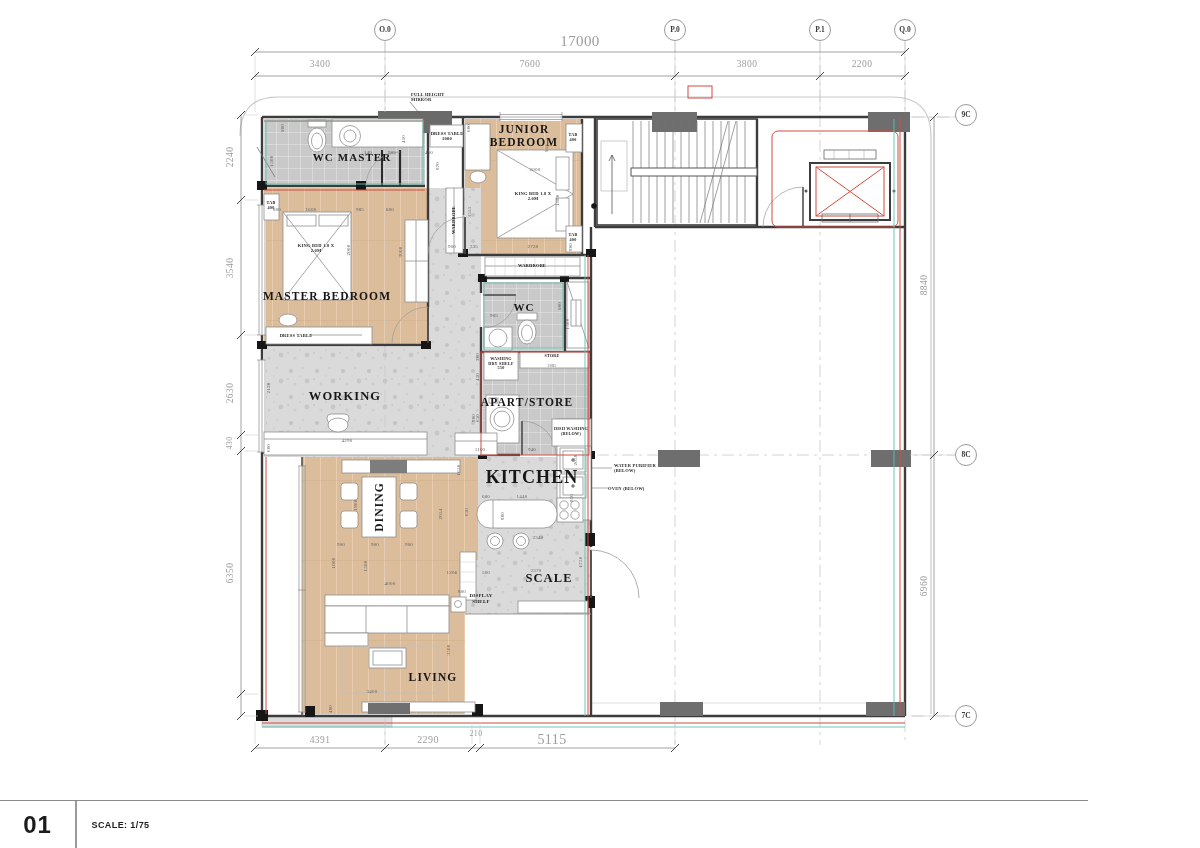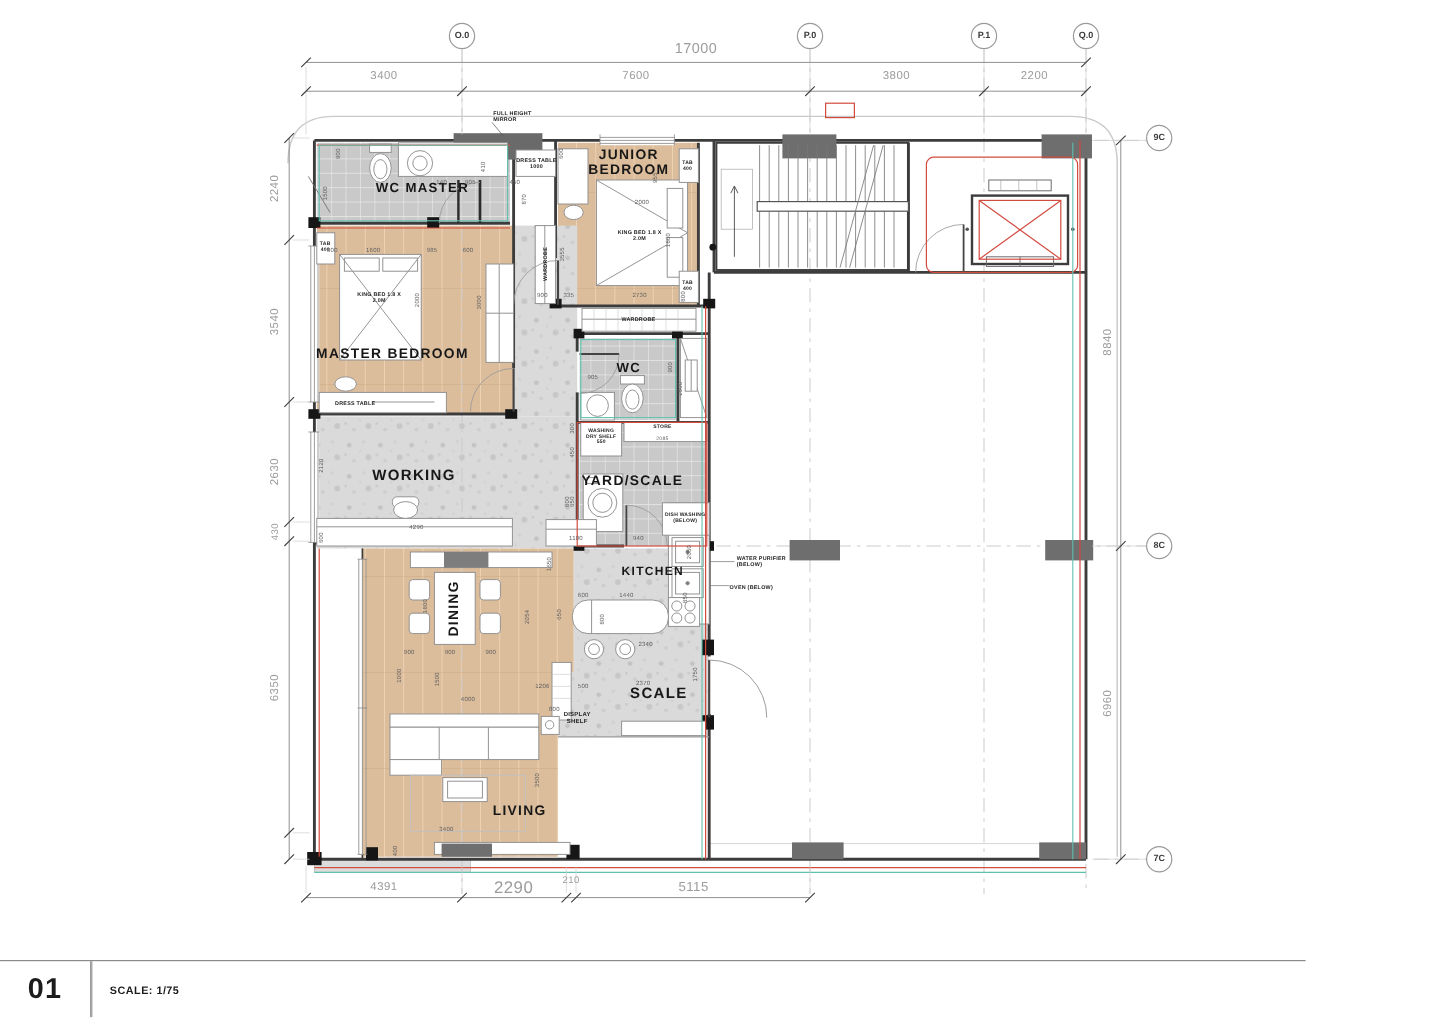--- a/index.html
+++ b/index.html
@@ -1,19 +1,19 @@
 <!DOCTYPE html>
 <html><head>
 <meta charset="utf-8">
 <style>
   html,body{margin:0;padding:0;background:#ffffff;}
   .page{position:relative;width:1200px;height:848px;background:#fff;overflow:hidden;
         font-family:"Liberation Sans",sans-serif;}
   .page svg{position:absolute;left:0;top:0;}
-  #labels{position:absolute;left:0;top:0;width:1200px;height:616px;pointer-events:none;}
+  #labels{position:absolute;left:0;top:0;width:1200px;height:616px;pointer-events:none;font-family:Liberation Serif, serif;}
   .lbl{position:absolute;line-height:1.12;white-space:nowrap;text-align:center;}
   .room{font-weight:bold;color:#171717;letter-spacing:1.1px;}
   .ann{font-weight:bold;color:#242424;letter-spacing:.2px;}
   .dim{color:#9c9c9c;letter-spacing:.4px;}
   .dimS{color:#5f5f5f;letter-spacing:.2px;}
   .bub{color:#3a3a3a;font-weight:bold;}
   .titlebar{position:absolute;left:0;top:800px;width:1088px;height:48px;
             border-top:1.5px solid #8a8a8a;display:flex;background:#fff;box-sizing:border-box;}
   .tb-cell{display:flex;align-items:center;box-sizing:border-box;color:#1c1c1c;}
   .tb-num{width:76px;justify-content:center;font-size:24px;font-weight:bold;letter-spacing:1px;
@@ -332,43 +332,43 @@
 </svg>
 
 <div id="labels">
       <div class="lbl bub" style="left: 385px; top: 30px; font-size: 7.5px; transform: translate(-50%, -50%);">O.0</div>
       <div class="lbl bub" style="left: 675px; top: 30px; font-size: 7.5px; transform: translate(-50%, -50%);">P.0</div>
       <div class="lbl bub" style="left: 820px; top: 30px; font-size: 7.5px; transform: translate(-50%, -50%);">P.1</div>
       <div class="lbl bub" style="left: 905px; top: 30px; font-size: 7.5px; transform: translate(-50%, -50%);">Q.0</div>
       <div class="lbl bub" style="left: 966px; top: 115px; font-size: 7.5px; transform: translate(-50%, -50%);">9C</div>
       <div class="lbl bub" style="left: 966px; top: 455px; font-size: 7.5px; transform: translate(-50%, -50%);">8C</div>
       <div class="lbl bub" style="left: 966px; top: 716px; font-size: 7.5px; transform: translate(-50%, -50%);">7C</div>
-      <div class="lbl dim" style="left: 580px; top: 41px; font-size: 12px; transform: translate(-50%, -50%);">17000</div>
+      <div class="lbl dim" style="left: 580px; top: 41px; font-size: 15px; transform: translate(-50%, -50%);">17000</div>
       <div class="lbl dim" style="left: 320px; top: 64px; font-size: 9.5px; transform: translate(-50%, -50%);">3400</div>
       <div class="lbl dim" style="left: 530px; top: 64px; font-size: 9.5px; transform: translate(-50%, -50%);">7600</div>
       <div class="lbl dim" style="left: 747px; top: 64px; font-size: 9.5px; transform: translate(-50%, -50%);">3800</div>
       <div class="lbl dim" style="left: 862px; top: 64px; font-size: 9.5px; transform: translate(-50%, -50%);">2200</div>
       <div class="lbl dim" style="left: 230px; top: 157px; font-size: 9.5px; transform: translate(-50%, -50%) rotate(-90deg);">2240</div>
       <div class="lbl dim" style="left: 230px; top: 268px; font-size: 9.5px; transform: translate(-50%, -50%) rotate(-90deg);">3540</div>
       <div class="lbl dim" style="left: 230px; top: 393px; font-size: 9.5px; transform: translate(-50%, -50%) rotate(-90deg);">2630</div>
       <div class="lbl dim" style="left: 230px; top: 443px; font-size: 8px; transform: translate(-50%, -50%) rotate(-90deg);">430</div>
       <div class="lbl dim" style="left: 230px; top: 573px; font-size: 9.5px; transform: translate(-50%, -50%) rotate(-90deg);">6350</div>
       <div class="lbl dim" style="left: 924px; top: 285px; font-size: 9.5px; transform: translate(-50%, -50%) rotate(-90deg);">8840</div>
       <div class="lbl dim" style="left: 924px; top: 586px; font-size: 9.5px; transform: translate(-50%, -50%) rotate(-90deg);">6960</div>
       <div class="lbl dim" style="left: 320px; top: 740px; font-size: 9.5px; transform: translate(-50%, -50%);">4391</div>
-      <div class="lbl dim" style="left: 428px; top: 740px; font-size: 14px; transform: translate(-50%, -50%);">2290</div>
+      <div class="lbl dim" style="left: 428px; top: 740px; font-size: 10px; transform: translate(-50%, -50%);">2290</div>
       <div class="lbl dim" style="left: 476px; top: 734px; font-size: 8px; transform: translate(-50%, -50%);">210</div>
-      <div class="lbl dim" style="left: 578px; top: 740px; font-size: 11px; transform: translate(-50%, -50%);">5115</div>
+      <div class="lbl dim" style="left: 552px; top: 740px; font-size: 14px; transform: translate(-50%, -50%);">5115</div>
       <div class="lbl room" style="left: 352px; top: 157px; font-size: 11px; transform: translate(-50%, -50%);">WC MASTER</div>
       <div class="lbl room" style="left: 524px; top: 136px; font-size: 11.5px; width: 92px; white-space: normal; transform: translate(-50%, -50%);">JUNIOR BEDROOM</div>
       <div class="lbl room" style="left: 327px; top: 296px; font-size: 11.5px; transform: translate(-50%, -50%);">MASTER BEDROOM</div>
       <div class="lbl room" style="left: 345px; top: 396px; font-size: 12.5px; transform: translate(-50%, -50%);">WORKING</div>
       <div class="lbl room" style="left: 524px; top: 307px; font-size: 11px; transform: translate(-50%, -50%);">WC</div>
-      <div class="lbl room" style="left: 527px; top: 402px; font-size: 11.5px; transform: translate(-50%, -50%);">YARD/SCALE</div>
-      <div class="lbl room" style="left: 544px; top: 477px; font-size: 10px; transform: translate(-50%, -50%);">KITCHEN</div>
+      <div class="lbl room" style="left: 527px; top: 402px; font-size: 11.5px; transform: translate(-50%, -50%);">APART/STORE</div>
+      <div class="lbl room" style="left: 532px; top: 477px; font-size: 18px; transform: translate(-50%, -50%);">KITCHEN</div>
       <div class="lbl room" style="left: 379px; top: 507px; font-size: 11.5px; transform: translate(-50%, -50%) rotate(-90deg);">DINING</div>
       <div class="lbl room" style="left: 549px; top: 578px; font-size: 12.5px; transform: translate(-50%, -50%);">SCALE</div>
       <div class="lbl room" style="left: 401px; top: 677px; font-size: 11.5px; transform: translate(-50%, -50%); margin-left: 32px;">LIVING</div>
       <div class="lbl ann" style="left: 434px; top: 97px; font-size: 4.5px; width: 46px; white-space: normal; transform: translate(-50%, -50%); text-align: left;">FULL HEIGHT MIRROR</div>
       <div class="lbl ann" style="left: 296px; top: 336px; font-size: 4.5px; transform: translate(-50%, -50%);">DRESS TABLE</div>
       <div class="lbl ann" style="left: 447px; top: 136px; font-size: 4.5px; width: 34px; white-space: normal; transform: translate(-50%, -50%);">DRESS TABLE 1000</div>
       <div class="lbl ann" style="left: 316px; top: 248px; font-size: 4.5px; width: 42px; white-space: normal; transform: translate(-50%, -50%);">KING BED 1.8 X 2.0M</div>
       <div class="lbl ann" style="left: 533px; top: 196px; font-size: 4.5px; width: 42px; white-space: normal; transform: translate(-50%, -50%);">KING BED 1.8 X 2.0M</div>
       <div class="lbl ann" style="left: 271px; top: 206px; font-size: 4.2px; width: 15px; white-space: normal; transform: translate(-50%, -50%);">TAB 400</div>
       <div class="lbl ann" style="left: 573px; top: 138px; font-size: 4.2px; width: 15px; white-space: normal; transform: translate(-50%, -50%);">TAB 400</div>

